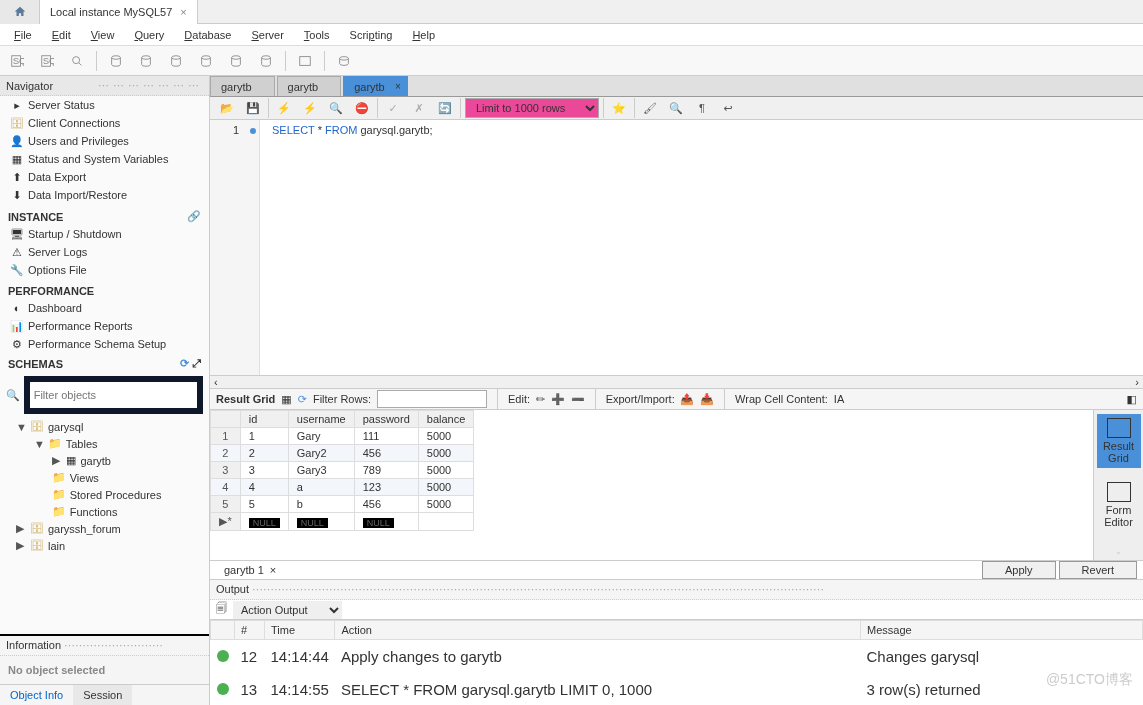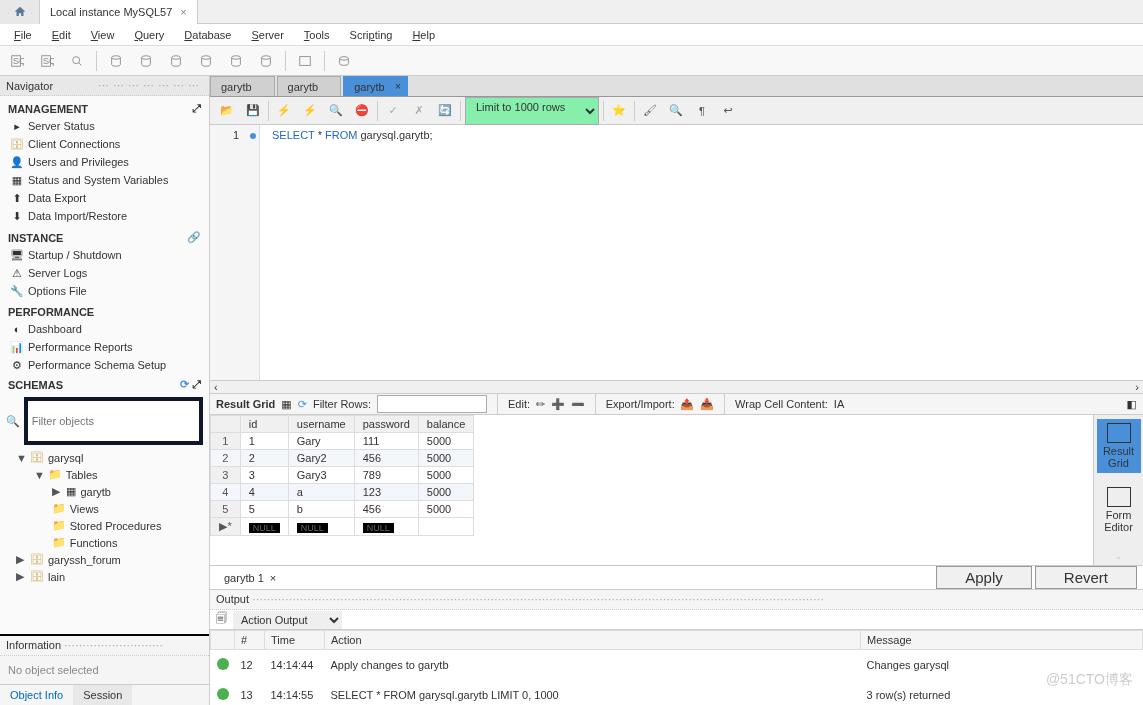--- a/index.html
+++ b/index.html
@@ -15,44 +15,44 @@
 .tb-icon{width:22px;height:22px;display:flex;align-items:center;justify-content:center;color:#555}
 .tb-sep{width:1px;height:20px;background:#ccc}
 .content{display:flex;height:629px}
 .navigator{width:210px;border-right:1px solid #ccc;display:flex;flex-direction:column;background:#fafafa}
 .nav-header{height:20px;background:#e8e8e8;padding:0 6px;display:flex;align-items:center;justify-content:space-between;color:#777;border-bottom:1px dotted #ccc}
 .nav-section{font-weight:bold;color:#6a7a8a;padding:6px 8px 2px;display:flex;justify-content:space-between;align-items:center}
 .nav-item{padding:3px 8px 3px 28px;display:flex;align-items:center;gap:6px;cursor:pointer;position:relative}
 .ni-icon{position:absolute;left:10px;width:14px;height:14px;display:flex;align-items:center;justify-content:center}
 .schemas-head{display:flex;justify-content:space-between;align-items:center;padding:4px 8px;color:#6a7a8a;font-weight:bold}
 .filter-row{padding:2px 6px;display:flex;align-items:center;gap:4px}
-.filter-row input{flex:1;border:4px solid #0f172a;padding:14px 4px;font-size:11px}
+.filter-row input{flex:1;border:6px solid #0f172a;padding:7px 4px;font-size:11px}
 .tree{padding:2px 0;overflow:auto}
 .tree-row{padding:2px 4px 2px 20px;display:flex;align-items:center;gap:4px;cursor:pointer}
 .tree-row.l1{padding-left:16px}
 .tree-row.l2{padding-left:34px}
 .tree-row.l3{padding-left:52px}
 .tree-row.l4{padding-left:52px}
 .arrow{width:10px;display:inline-block;color:#555}
 .db-icon{color:#caa857}
 .info-panel{border-top:2px solid #000000;background:#f5f5f5}
 .info-head{padding:3px 6px;color:#888;border-bottom:1px dotted #ccc}
-.no-obj{padding:8px;color:#888;font-weight:normal}
+.no-obj{padding:8px;color:#888;font-weight:bold}
 .info-tabs{display:flex;border-top:1px solid #ccc}
 .info-tab{padding:4px 10px;cursor:pointer}
 .info-tab.active{color:#0066cc}
 .info-tab.inactive{background:#e8e8e8}
 .main-area{flex:1;display:flex;flex-direction:column;min-width:0}
 .editor-tabs{height:22px;background:#e0e0e0;display:flex;align-items:flex-end;border-bottom:1px solid #999}
 .ed-tab{height:20px;padding:0 22px 0 10px;background:#d0d0d0;display:flex;align-items:center;margin-right:2px;border:1px solid #aaa;border-bottom:none;position:relative;cursor:pointer}
 .ed-tab.active{background:#4a90d9;color:#fff;border-color:#4a90d9}
 .ed-tab .tx{position:absolute;right:6px;font-size:10px}
 .sql-toolbar{height:28px;background:#f0f0f0;border-bottom:1px solid #ccc;display:flex;align-items:center;padding:0 6px;gap:4px}
 .sql-tb-btn{width:22px;height:22px;display:flex;align-items:center;justify-content:center;cursor:pointer;color:#555}
-.limit-sel{border:1px solid #aaa;padding:2px 16px 10px 6px;background:#86efac;font-size:11px}
+.limit-sel{border:1px solid #aaa;padding:2px 16px 2px 6px;background:#ec4899;font-size:11px}
 .editor{flex:0 0 255px;background:#fff;position:relative;font-family:Consolas,monospace;font-size:12px;overflow:auto}
 .gutter{position:absolute;left:0;top:0;width:50px;background:#f5f5f5;border-right:1px solid #e0e0e0;height:100%;text-align:right;padding:4px 20px 0 0;color:#999}
 .code-line{padding:4px 0 0 62px}
 .kw{color:#2266cc;font-weight:normal}
 .dot{position:absolute;left:40px;top:8px;width:6px;height:6px;background:#4a90d9;border-radius:50%}
 .hscroll{height:16px;background:#f0f0f0;border-top:1px solid #ccc;display:flex;align-items:center;padding:0 4px;justify-content:space-between;color:#888}
 .result-toolbar{height:28px;border-top:1px solid #ccc;border-bottom:1px solid #ccc;background:#f5f5f5;display:flex;align-items:center;padding:0 6px;gap:6px}
 .rt-label{font-weight:bold}
 .rt-sep{width:1px;height:20px;background:#ccc;margin:0 4px}
 .rt-input{border:1px solid #aaa;width:110px;height:18px}
@@ -63,28 +63,28 @@
 .grid th{background:#f0f0f0;font-weight:normal}
 .grid .rownum{background:#f0f0f0;width:24px;text-align:center;color:#555}
 .grid tr.even td{background:#f3f6fa}
 .null-cell{background:#000000;color:#666;font-size:9px;padding:0 4px}
 .side-tabs{width:50px;background:#eee;border-left:1px solid #ccc;display:flex;flex-direction:column;align-items:center;padding-top:4px;gap:10px}
 .side-tab{width:44px;display:flex;flex-direction:column;align-items:center;gap:2px;font-size:9px;color:#888;cursor:pointer;padding:4px 0}
 .side-tab.active{background:#4a90d9;color:#fff}
 .side-tab .sq{width:24px;height:20px;border:1px solid currentColor}
 .result-tabs{height:24px;display:flex;align-items:center;justify-content:space-between;padding:0 6px;border-bottom:1px solid #ccc}
 .rtab{color:#0066cc;padding:2px 8px;display:flex;gap:6px}
-.btn{border:1px solid #999;background:#f0f0f0;padding:2px 28px;cursor:pointer;font-size:15px}
+.btn{border:1px solid #999;background:#f0f0f0;padding:2px 22px;cursor:pointer;font-size:11px}
 .output-head{padding:3px 6px;color:#888;border-bottom:1px dotted #ccc;background:#f5f5f5}
 .output-bar{height:26px;display:flex;align-items:center;padding:0 6px;gap:6px;background:#fff}
 .out-sel{border:none;padding:2px 18px 2px 4px;font-size:11px}
 .output-grid{border-top:1px solid #ccc}
 .output-grid table{width:100%;border-collapse:collapse}
 .output-grid th{background:#f5f5f5;border:1px solid #ddd;padding:3px 6px;text-align:left;font-weight:normal;font-size:11px}
-.output-grid td{padding:8px 6px;font-size:11px}
+.output-grid td{padding:8px 6px;font-size:15px}
 .ok-dot{width:12px;height:12px;background:#4caf50;border-radius:50%;display:inline-block}
 .watermark{position:absolute;right:10px;bottom:16px;color:#ccc;font-size:14px;pointer-events:none}
 svg{width:14px;height:14px}
 </style>
 </head>
 <body>
 
 <div class="top-tabs">
   <div class="home-btn">
     <svg viewBox="0 0 24 24">
@@ -180,24 +180,20 @@
     </div>
 </div>
 
 <div class="content">
   <div class="navigator">
     <div class="nav-header">
       <span>Navigator</span>
       <span style="letter-spacing:4px;color:#aaa">⋯⋯⋯⋯⋯⋯⋯</span>
     </div>
     <div style="flex:1;overflow:auto">
-      <div class="nav-section">
-        <span>MANAGEMENT</span>
-        <span>⤢</span>
-      </div>
       <div class="nav-item">
           <span class="ni-icon">▸</span>
           <span>Server Status</span>
         </div>
       <div class="nav-item">
           <span class="ni-icon db-icon">🗄</span>
           <span>Client Connections</span>
         </div>
       <div class="nav-item">
           <span class="ni-icon">👤</span>

